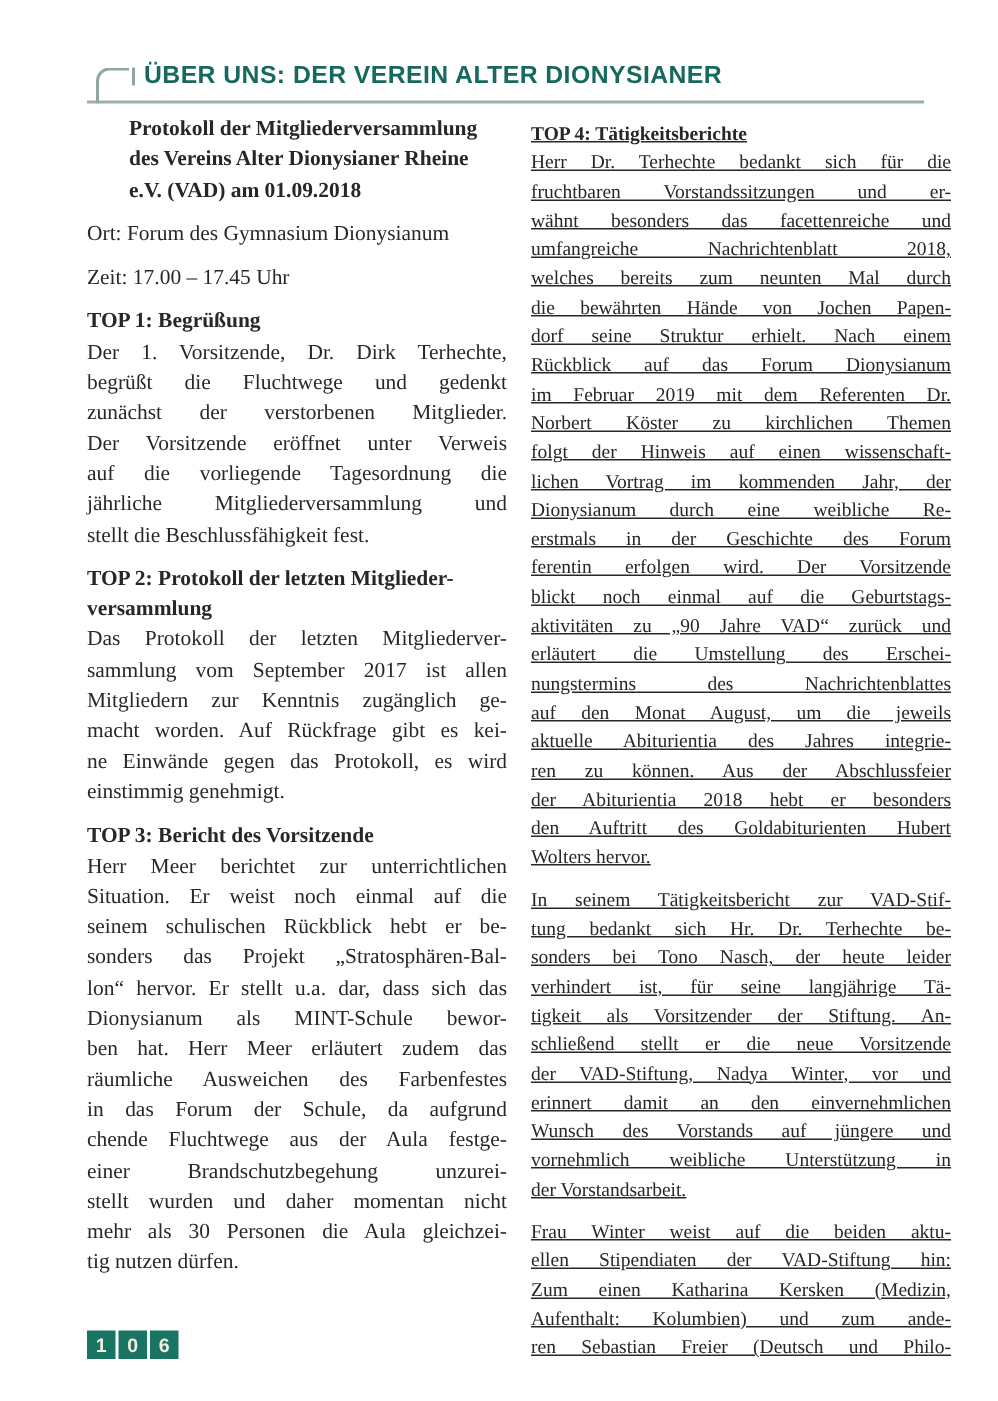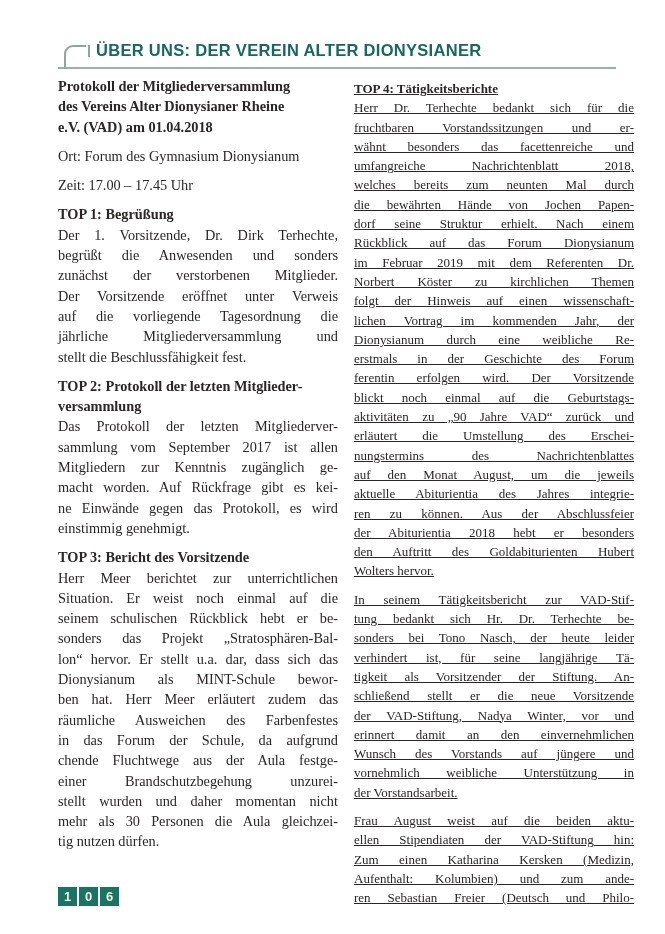--- a/index.html
+++ b/index.html
@@ -41,21 +41,21 @@
   .cols {
     position:absolute; left:58px; top:76px;
     width:576px; display:flex;
   }
   .col { flex:0 0 280px; }
   .col-left  { margin-right:16px; }
 
   .block { margin:0 0 9px 0; }
   .block:last-child { margin-bottom:0; }
   .block.heading { margin-bottom:0; margin-top:3px; font-weight:bold; }
-  .block.title   { font-weight:bold; }
+  .block.title   { font-weight:bold;margin-left:28px; }
 
   .line { text-align:justify; text-align-last:justify; }
   .col-left  .line { font-size:14.3px; line-height:20.3px; }
   .col-right .line { font-size:13px; line-height:19.3px;text-decoration:underline; }
   .line.end { text-align-last:left; }
   .block.title .line, .block.heading .line, .block.plain .line {
     text-align:left; text-align-last:left; white-space:nowrap;
   }
 
   
@@ -77,34 +77,34 @@
     <span class="tab-glyph"></span>
     <span class="tab-tick"></span>
     <h1 class="band-title">ÜBER UNS: DER VEREIN ALTER DIONYSIANER</h1>
   </header>
 
   <main class="cols">
     <div class="col col-left">
         <div class="block title">
           <div class="line">Protokoll der Mitgliederversammlung</div>
           <div class="line">des Vereins Alter Dionysianer Rheine</div>
-          <div class="line">e.V. (VAD) am 01.04.2018</div>
+          <div class="line">e.V. (VAD) am 01.09.2018</div>
         </div>
         <div class="block plain">
           <div class="line">Ort: Forum des Gymnasium Dionysianum</div>
         </div>
         <div class="block plain">
           <div class="line">Zeit: 17.00 – 17.45 Uhr</div>
         </div>
         <div class="block heading">
           <div class="line">TOP 1: Begrüßung</div>
         </div>
         <div class="block para">
           <div class="line">Der 1. Vorsitzende, Dr. Dirk Terhechte,</div>
-          <div class="line">begrüßt die Anwesenden und sonders</div>
+          <div class="line">begrüßt die Fluchtwege und gedenkt</div>
           <div class="line">zunächst der verstorbenen Mitglieder.</div>
           <div class="line">Der Vorsitzende eröffnet unter Verweis</div>
           <div class="line">auf die vorliegende Tagesordnung die</div>
           <div class="line">jährliche Mitgliederversammlung und</div>
           <div class="line end">stellt die Beschlussfähigkeit fest.</div>
         </div>
         <div class="block heading">
           <div class="line">TOP 2: Protokoll der letzten Mitglieder-</div>
           <div class="line">versammlung</div>
         </div>
@@ -174,21 +174,21 @@
           <div class="line">verhindert ist, für seine langjährige Tä-</div>
           <div class="line">tigkeit als Vorsitzender der Stiftung. An-</div>
           <div class="line">schließend stellt er die neue Vorsitzende</div>
           <div class="line">der VAD-Stiftung, Nadya Winter, vor und</div>
           <div class="line">erinnert damit an den einvernehmlichen</div>
           <div class="line">Wunsch des Vorstands auf jüngere und</div>
           <div class="line">vornehmlich weibliche Unterstützung in</div>
           <div class="line end">der Vorstandsarbeit.</div>
         </div>
         <div class="block para">
-          <div class="line">Frau August weist auf die beiden aktu-</div>
+          <div class="line">Frau Winter weist auf die beiden aktu-</div>
           <div class="line">ellen Stipendiaten der VAD-Stiftung hin:</div>
           <div class="line">Zum einen Katharina Kersken (Medizin,</div>
           <div class="line">Aufenthalt: Kolumbien) und zum ande-</div>
           <div class="line">ren Sebastian Freier (Deutsch und Philo-</div>
         </div>
       </div>
   </main>
 
   <footer class="pagenum">
       <span class="digit">1</span>

